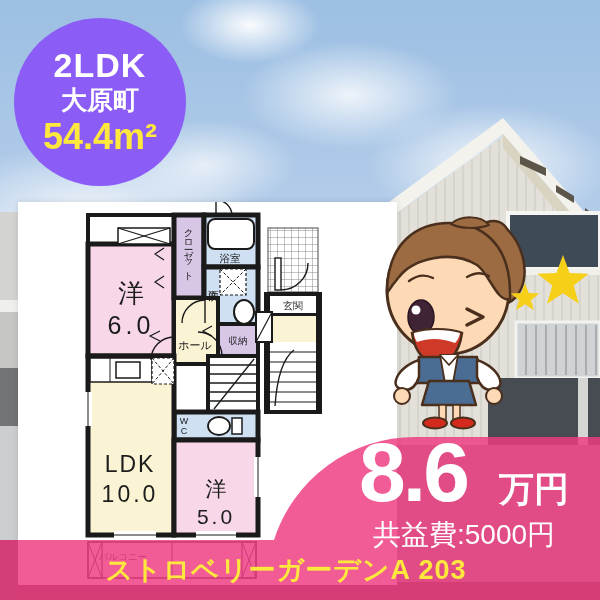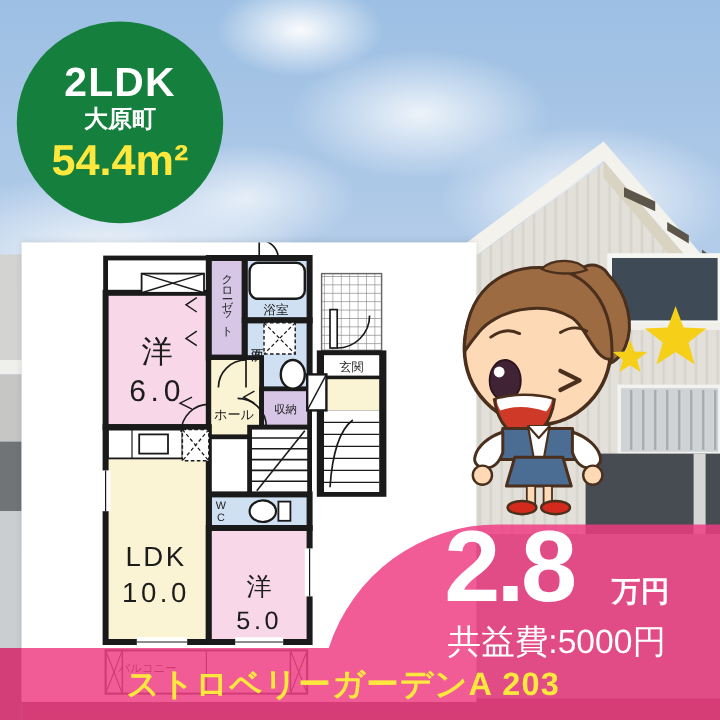--- a/index.html
+++ b/index.html
@@ -17,34 +17,34 @@
       linear-gradient(180deg,#9cbfe3 0%,#b3cce9 35%,#cddef1 70%,#e4ecf6 100%);}
   .building-svg{position:absolute;left:0;top:0;z-index:1;}
   
   .panel{position:absolute;left:18px;top:202px;width:379px;height:383px;
          background:#fff;z-index:2;box-shadow:0 0 6px rgba(0,0,0,.12);}
   .plan-svg{position:absolute;left:18px;top:202px;z-index:3;}
   .plan-svg text{fill:#1c1c1c;font-family:"Liberation Sans",sans-serif;}
   .vtext{writing-mode:vertical-rl;text-orientation:upright;}
   
   .badge{position:absolute;left:14px;top:18px;width:172px;height:168px;border-radius:50%;
-         background:#15803d;z-index:5;display:flex;flex-direction:column;align-items:center;
+         background:#8b5cf6;z-index:5;display:flex;flex-direction:column;align-items:center;
          justify-content:center;text-align:center;line-height:1.18;}
   .badge .l1{color:#fff;font-size:34px;font-weight:800;letter-spacing:1px;}
-  .badge .l2{color:#fff;font-size:20px;font-weight:700;}
+  .badge .l2{color:#fff;font-size:26px;font-weight:700;}
   .badge .l3{color:#ffe83d;font-size:36px;font-weight:800;}
   
   .mascot{position:absolute;left:383px;top:213px;z-index:4;}
   .stars{position:absolute;left:498px;top:248px;z-index:4;}
   
   .overlay-svg{position:absolute;left:0;top:0;z-index:6;pointer-events:none;}
   .price-box{position:absolute;left:330px;top:430px;width:268px;z-index:7;color:#fff;}
   .price-line{display:flex;align-items:baseline;justify-content:center;}
   .rent{font-size:84px;font-weight:800;letter-spacing:-3px;line-height:1;}
-  .rent-unit{font-size:24px;font-weight:800;margin-left:32px;}
+  .rent-unit{font-size:35px;font-weight:800;margin-left:32px;}
   .fee{font-size:28px;font-weight:400;text-align:center;margin-top:2px;letter-spacing:0px;}
   .footer-name{position:absolute;left:16px;top:552px;width:540px;text-align:center;z-index:7;
                color:#ffe83d;font-size:27px;font-weight:800;letter-spacing:1px;}
 </style>
 </head>
 <body>
 
 <div class="stage">
 
   <div class="sky"></div>
@@ -274,21 +274,21 @@
     <path fill="#f6cf19" d="M65,7 L71.6,24.9 L90.7,25.7 L75.7,37.5 L80.9,55.8 L65,45.3 L49.1,55.8 L54.3,37.5 L39.3,25.7 L58.4,24.9 Z"></path>
     <path fill="#f6cf19" d="M27,35 L30.7,44.9 L41.3,45.4 L33,52 L35.8,62.1 L27,56.3 L18.2,62.1 L21,52 L12.7,45.4 L23.3,44.9 Z"></path>
   </svg>
 
   <svg class="overlay-svg" width="600" height="600">
     <path d="M0,540 L274,540 A148,148 0 0 1 415,437 L600,437 L600,600 L0,600 Z" fill="rgba(238,60,130,0.84)"></path>
   </svg>
 
   <div class="price-box">
     <div class="price-line">
-      <span class="rent">2.8</span>
+      <span class="rent">8.6</span>
       <span class="rent-unit">万円</span>
     </div>
     <div class="fee">共益費:5000円</div>
   </div>
 
   <div class="footer-name">ストロベリーガーデンA 203</div>
 
 </div>
 
 </body></html>

